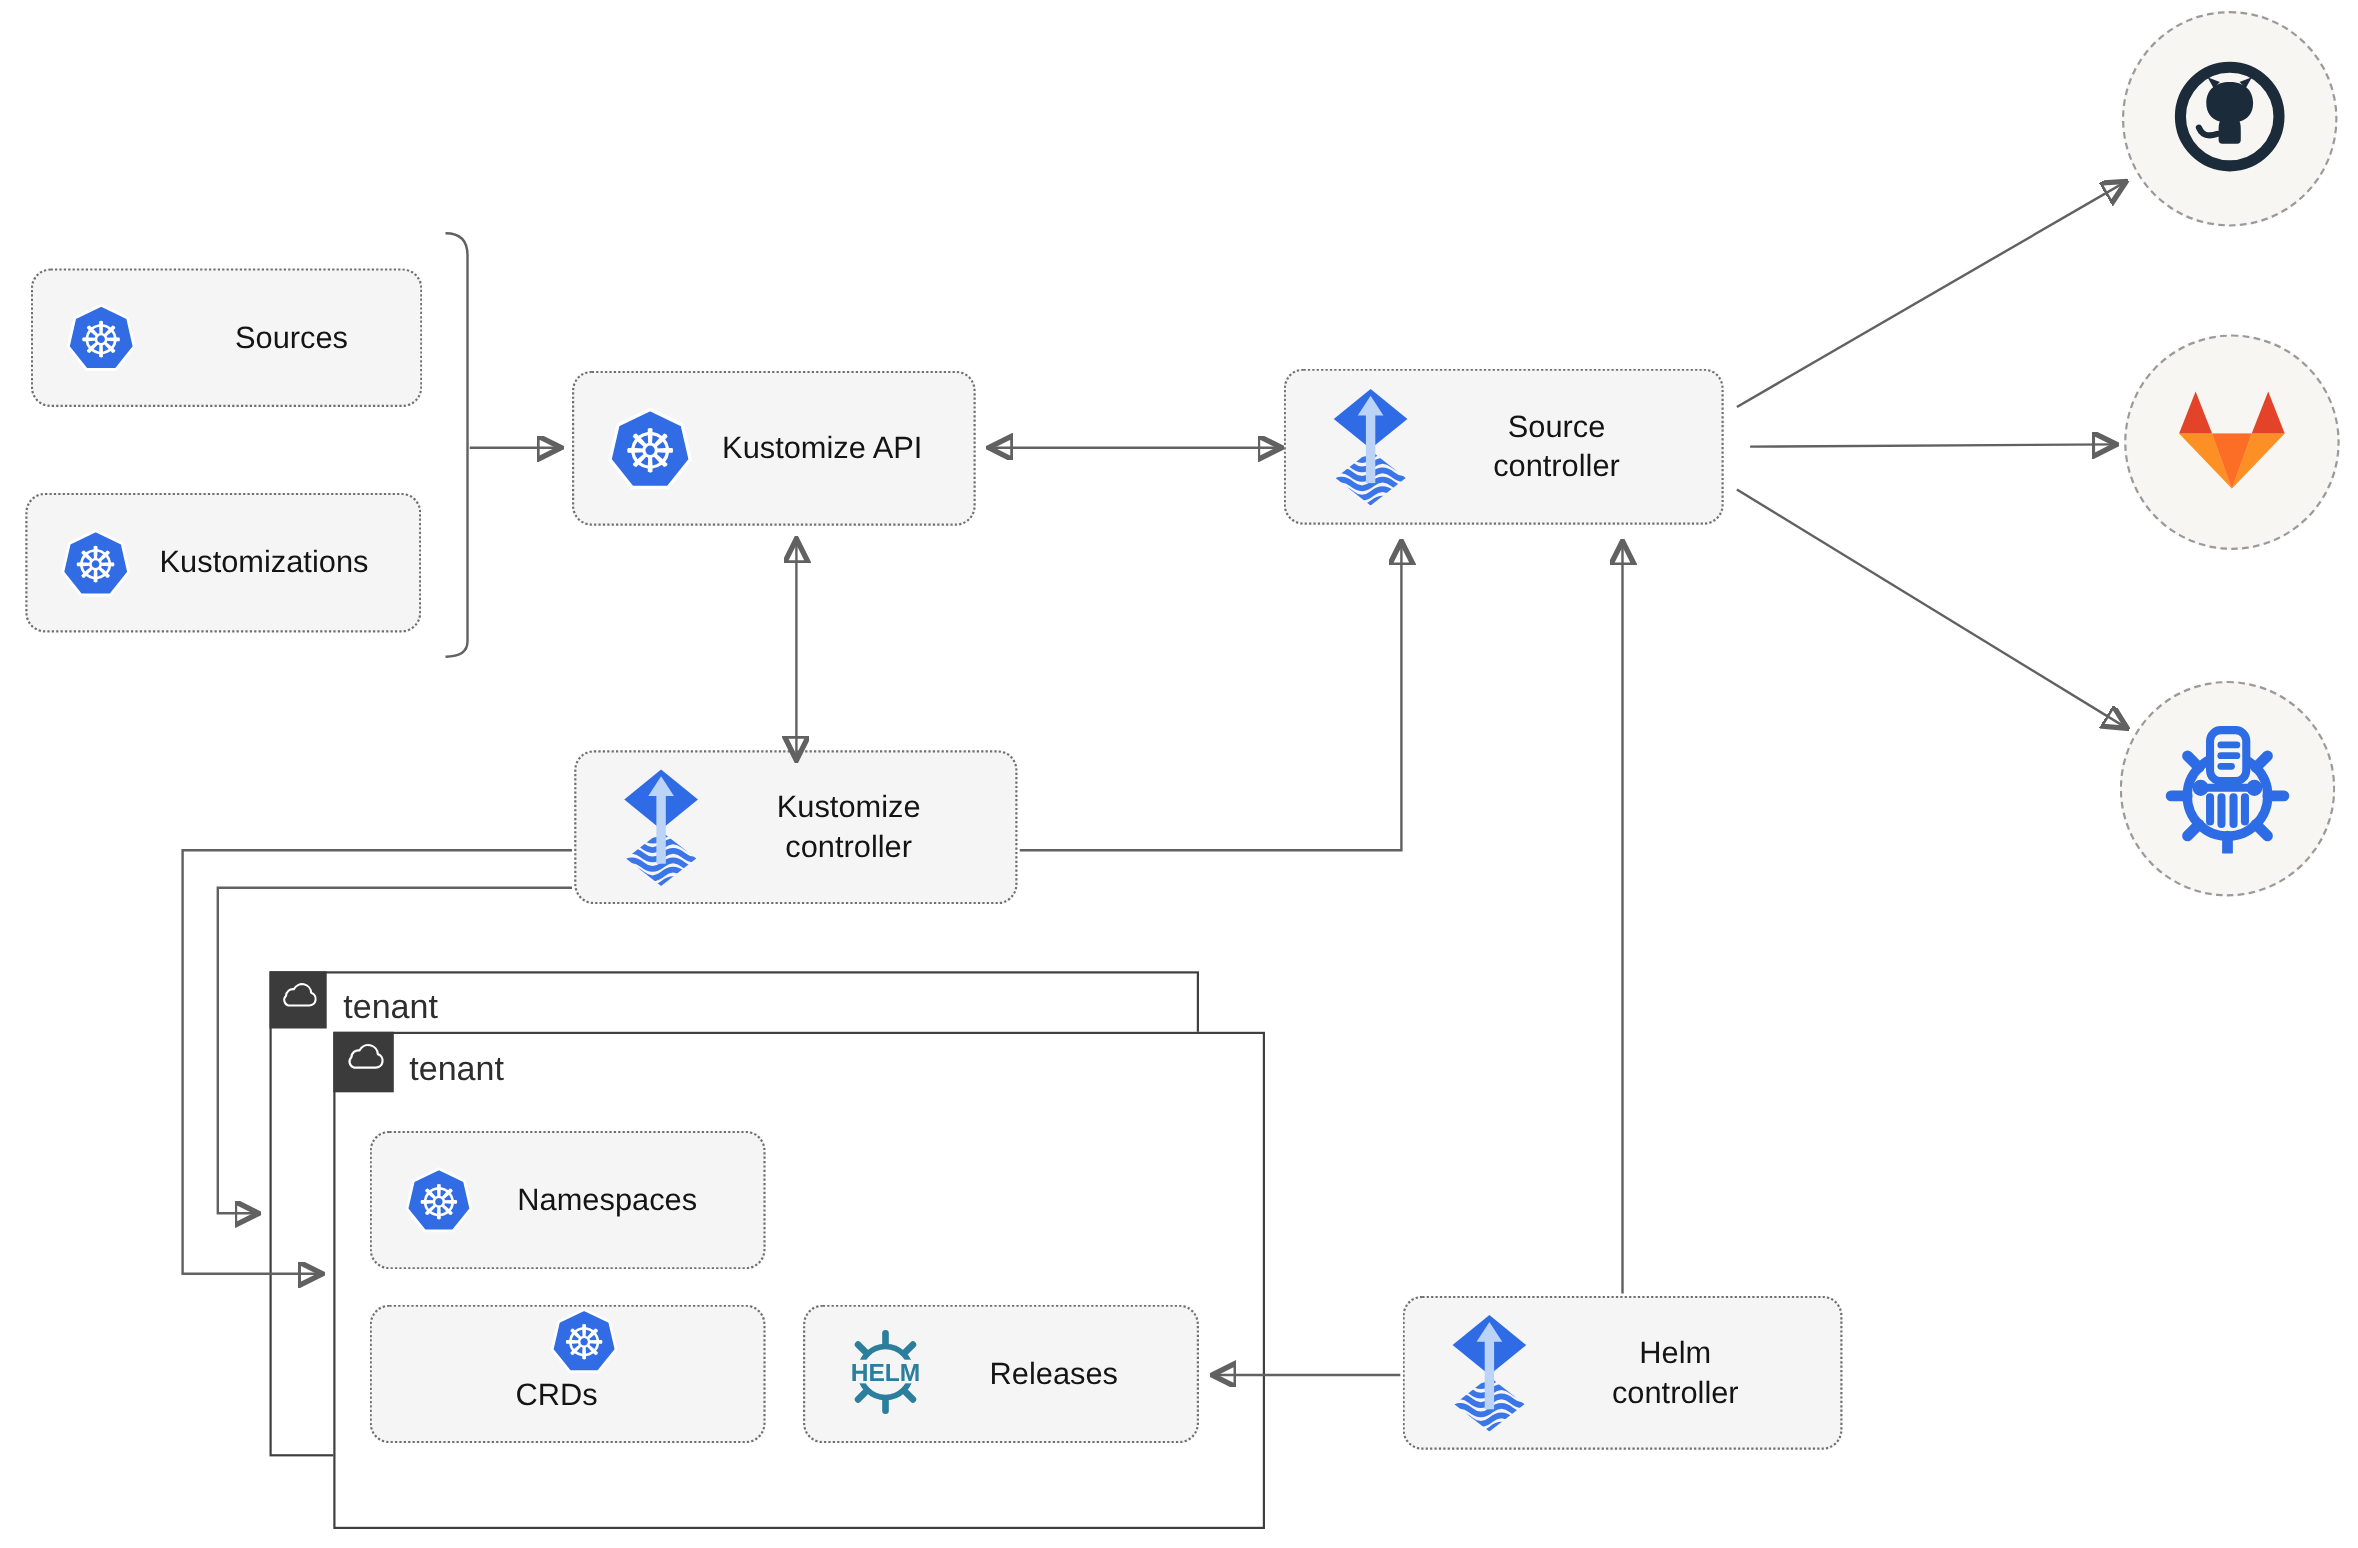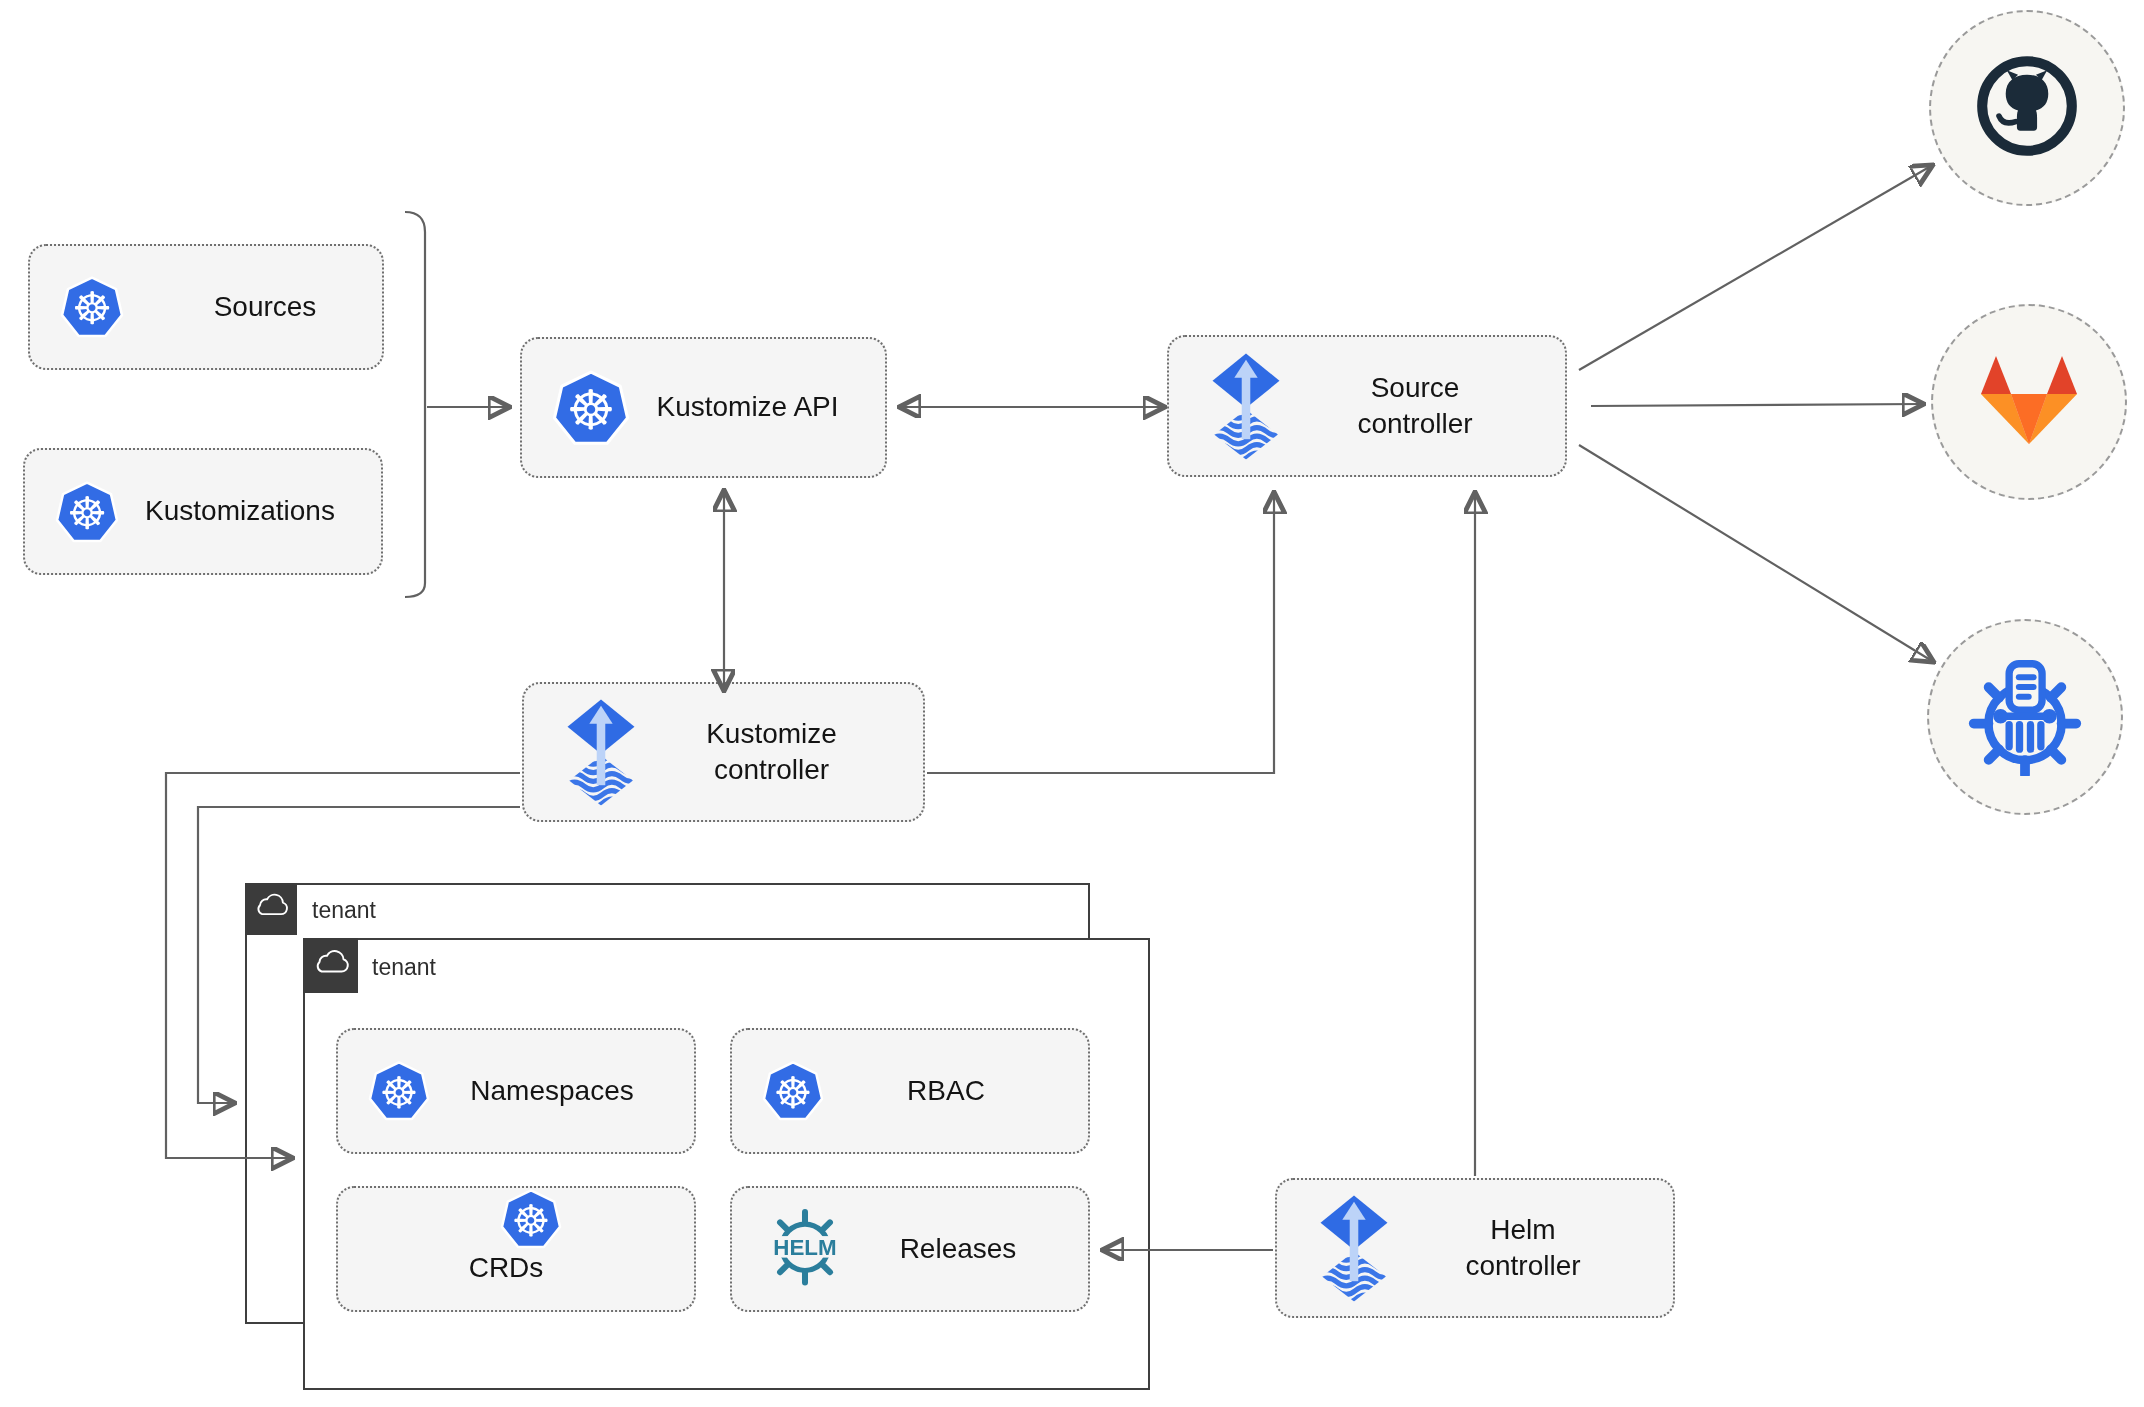--- a/index.html
+++ b/index.html
@@ -7,21 +7,21 @@
           font-family:"Liberation Sans","DejaVu Sans",sans-serif;overflow:hidden;}
 
   .node{position:absolute;background:#f5f5f5;border:2px dotted #6f6f6f;border-radius:18px;
         display:flex;align-items:center;box-sizing:border-box;}
   .node .icon{flex:none;margin-left:30px;display:flex;align-items:center;}
   .node .lbl{flex:1;text-align:center;font-size:28px;color:#141414;line-height:1.3;
              padding-right:20px;white-space:pre-line;}
 
   .tenant-box{position:absolute;background:#ffffff;border:2px solid #3f3f3f;box-sizing:border-box;}
   .tab{position:absolute;background:#3b3b3b;display:flex;align-items:center;justify-content:center;}
-  .tenant-lbl{position:absolute;font-size:23px;color:#2e2e2e;}
+  .tenant-lbl{position:absolute;font-size:31px;color:#2e2e2e;}
 
   .ext-circle{position:absolute;width:196px;height:196px;border-radius:50%;
               border:2.5px dashed #9a9a9a;background:#f7f6f2;box-sizing:border-box;
               display:flex;align-items:center;justify-content:center;}
 
   #wires{position:absolute;left:0;top:0;z-index:60;pointer-events:none;}
   #wires path{stroke:#616161;stroke-width:2.2;fill:none;}
   .layer1{z-index:1}.layer2{z-index:2}.layer3{z-index:3}.layer4{z-index:4}.layer5{z-index:5}
 </style>
 </head>
@@ -130,28 +130,20 @@
   </div>
   <div class="tenant-lbl layer4" style="left:372px;top:954px;">tenant</div>
 
   <div class="node layer5" style="left:336px;top:1028px;width:360px;height:126px;">
     <span class="icon">
       <svg width="62" height="62">
           <use href="#k8s-icon"></use>
         </svg>
       </span>
     <span class="lbl">Namespaces</span>
-  </div>
-  <div class="node layer5" style="left:730px;top:1028px;width:360px;height:126px;">
-    <span class="icon">
-      <svg width="62" height="62">
-          <use href="#k8s-icon"></use>
-        </svg>
-      </span>
-    <span class="lbl">RBAC</span>
   </div>
   <div class="node layer5" style="left:336px;top:1186px;width:360px;height:126px;flex-direction:column;">
     <span class="icon">
       <svg width="62" height="62">
           <use href="#k8s-icon"></use>
         </svg>
       </span>
     <span class="lbl">CRDs</span>
   </div>
   <div class="node layer5" style="left:730px;top:1186px;width:360px;height:126px;">

